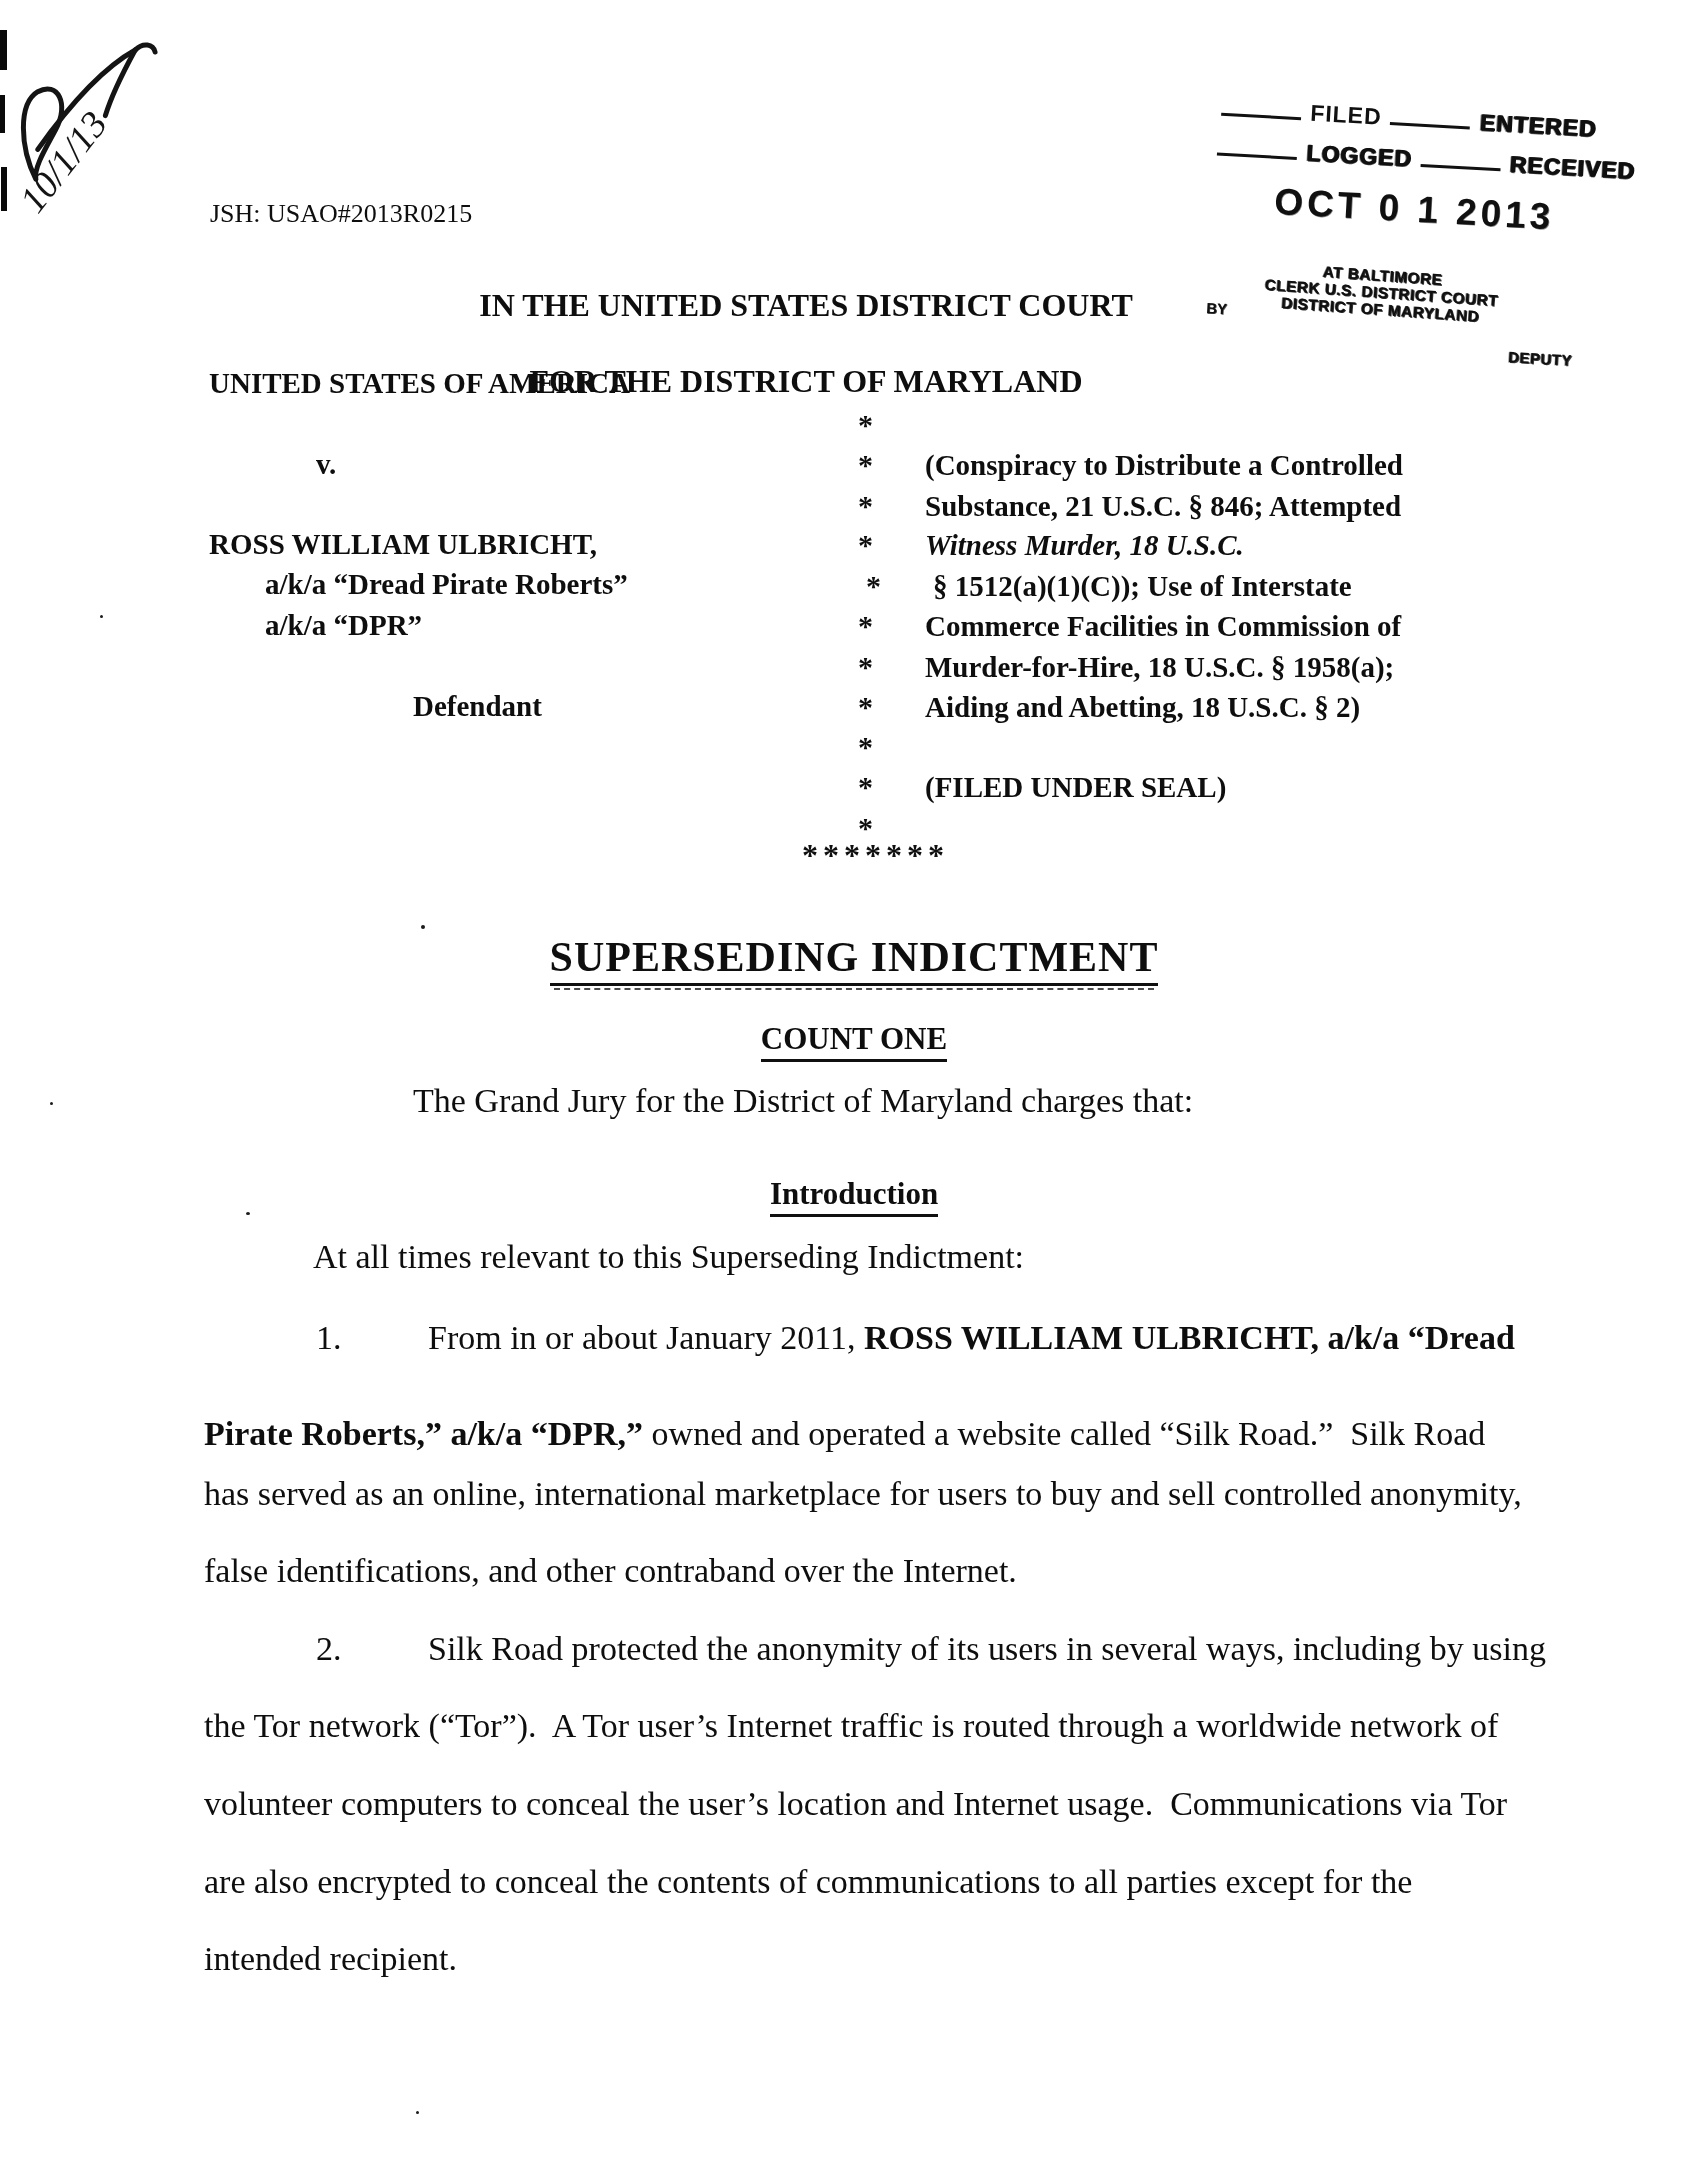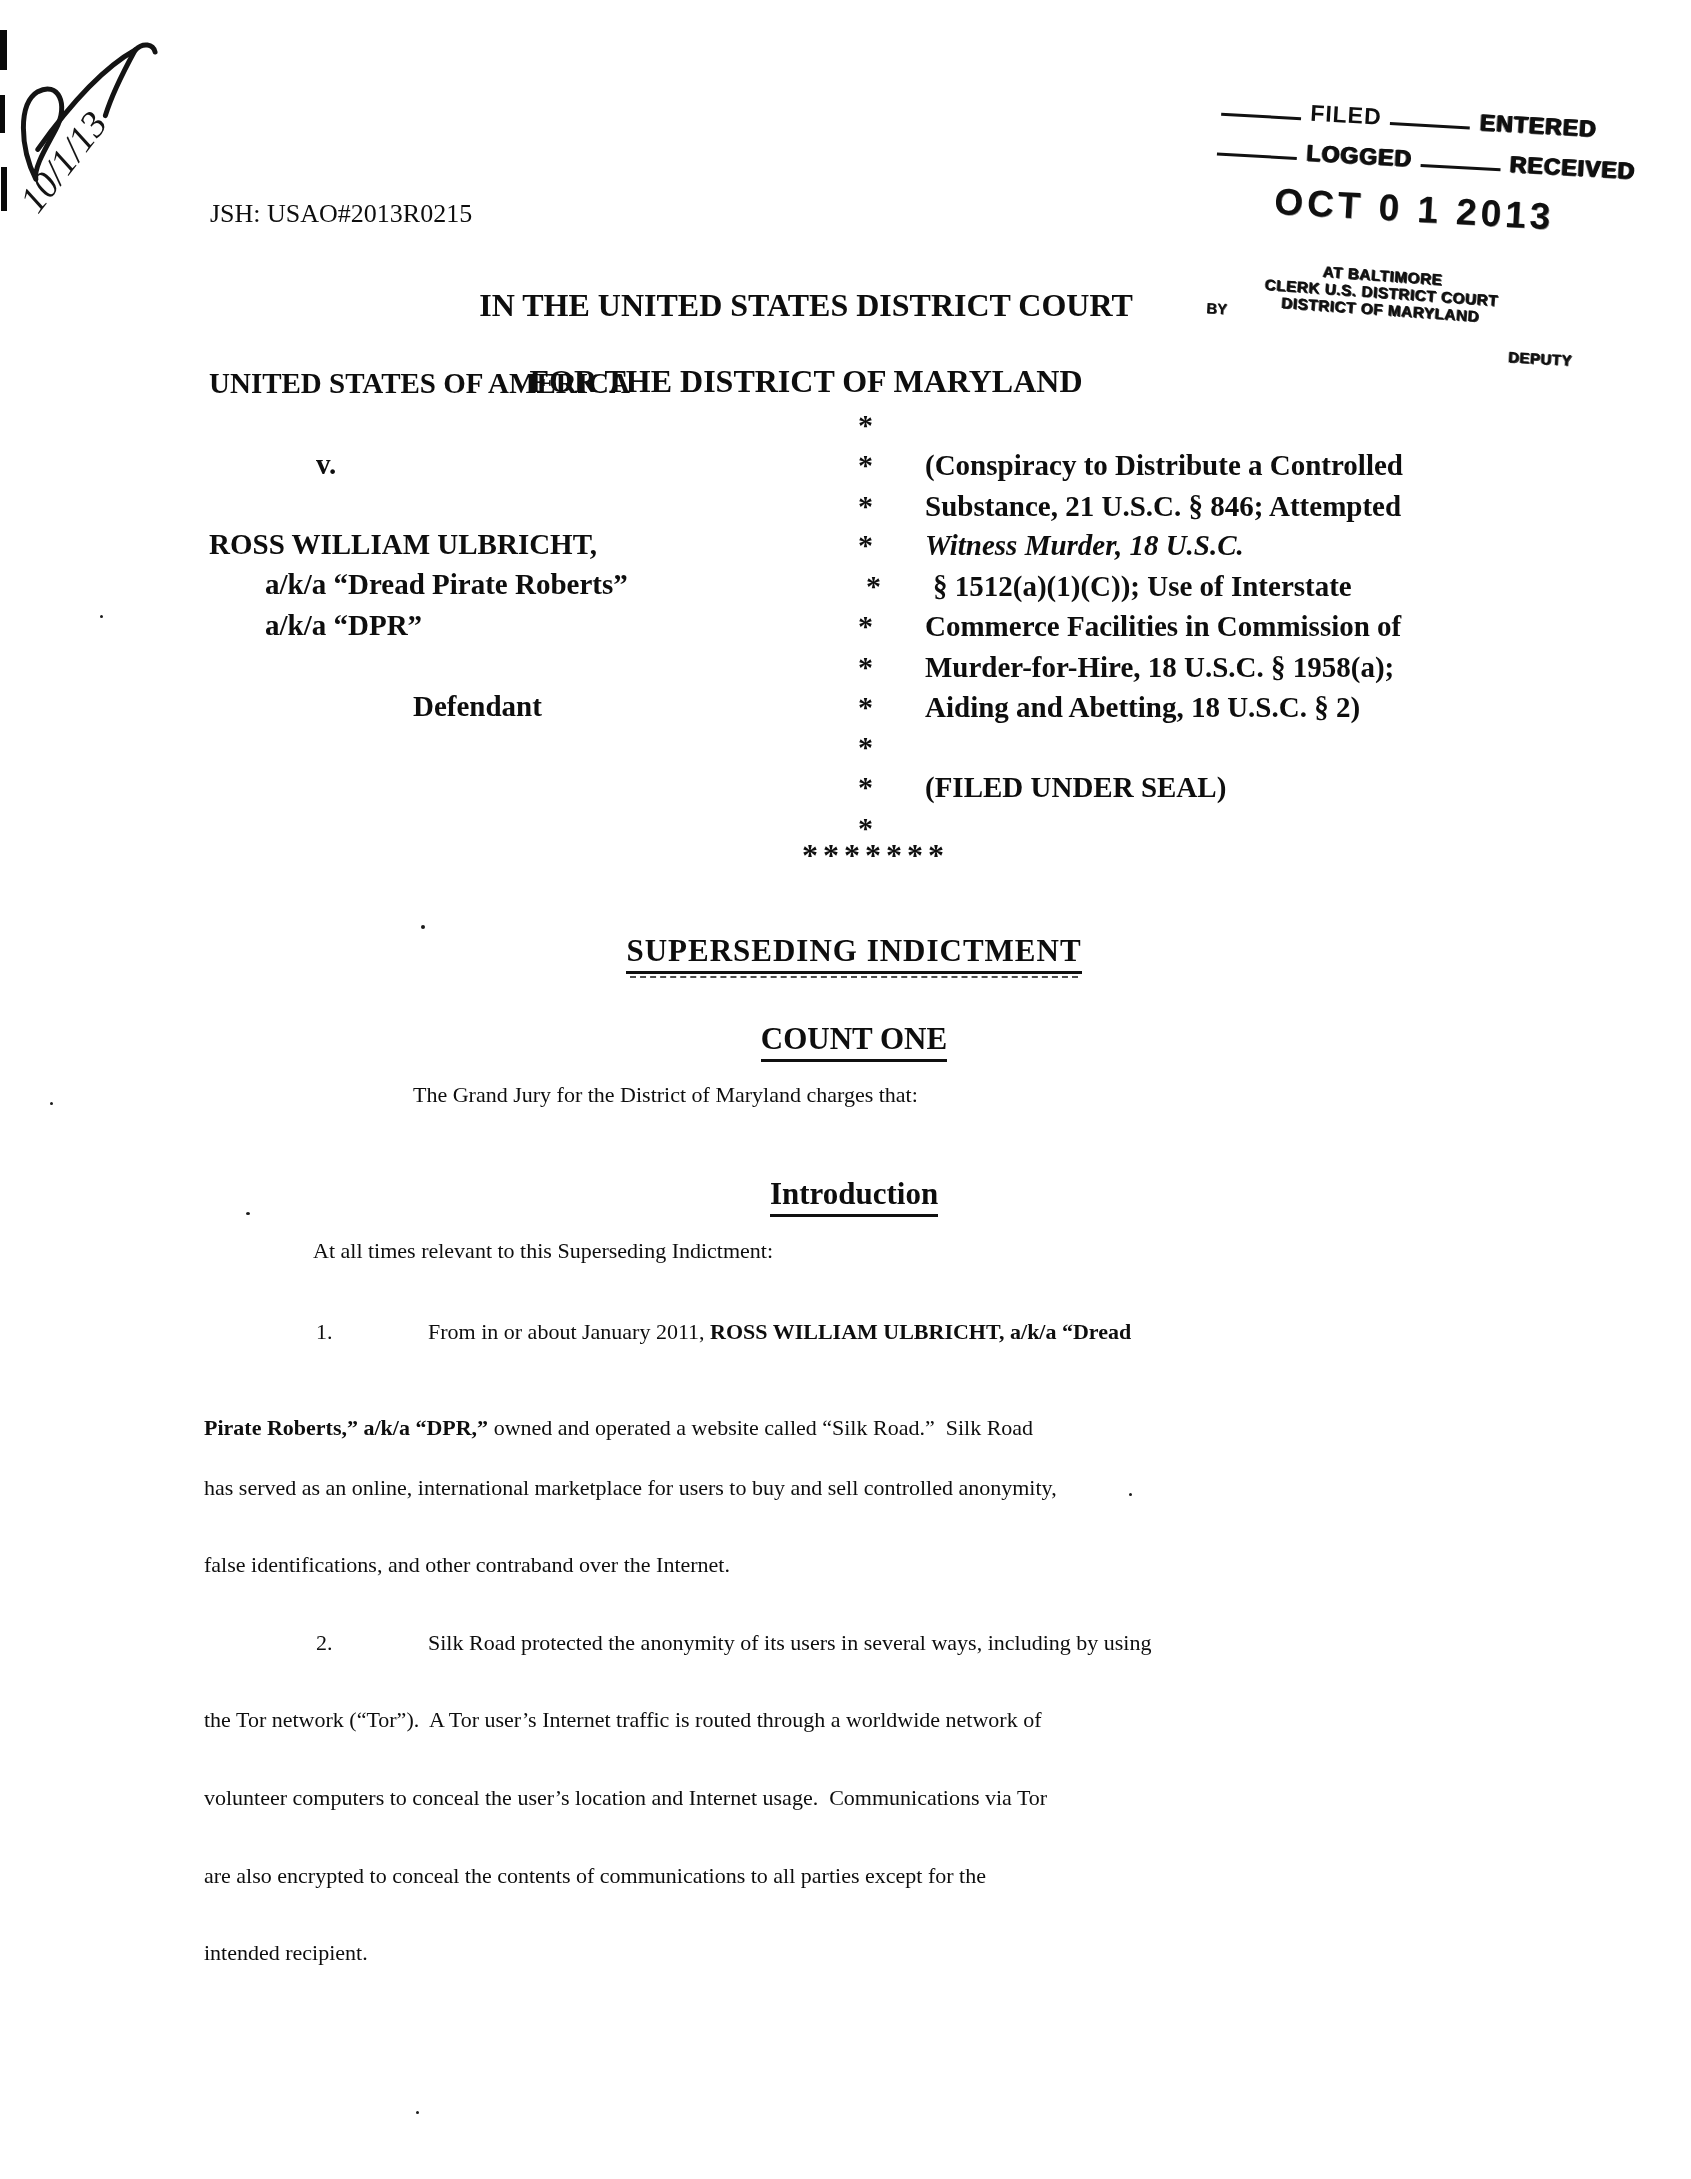--- a/index.html
+++ b/index.html
@@ -1,26 +1,26 @@
 <!DOCTYPE html>
 <html><head>
 <meta charset="utf-8">
 <style>
   html,body{margin:0;padding:0;background:#e8e8e8;}
   .page{position:relative;width:1692px;height:2179px;background:#ffffff;
         font-family:"Liberation Serif",serif;color:#0e0e0e;overflow:hidden;}
   .abs{position:absolute;white-space:pre;line-height:1.08;}
   .b{font-weight:bold;}
   .cap{font-size:29px;font-weight:bold;}
-  .bline{font-size:22px;}
+  .bline{font-size:34px;}
   .ref{font-size:26px;}
   .center-wrap{position:absolute;left:20px;width:1652px;text-align:center;white-space:pre;}
   .header-wrap{position:absolute;left:0px;width:1612px;text-align:center;white-space:pre;}
   .hdr{font-size:32px;font-weight:bold;line-height:40px;}
-  .h-title{font-size:31px;font-weight:bold;letter-spacing:1px;}
+  .h-title{font-size:42px;font-weight:bold;letter-spacing:1px;}
   .h-sub{font-size:31px;font-weight:bold;}
   .u{display:inline-block;border-bottom:3px solid #101010;padding-bottom:2px;}
   .dblu{position:relative;}
   .dblu::after{content:"";position:absolute;left:4px;right:4px;bottom:-7px;
                border-bottom:2px dashed rgba(16,16,16,.75);}
   .star{font-size:30px;font-weight:bold;}
   .stars-sep{font-size:32px;font-weight:bold;letter-spacing:5px;}
   
   .stamp{position:absolute;left:1174px;top:80px;width:438px;height:289px;
          transform:rotate(3.2deg);transform-origin:0 0;color:#101010;}

